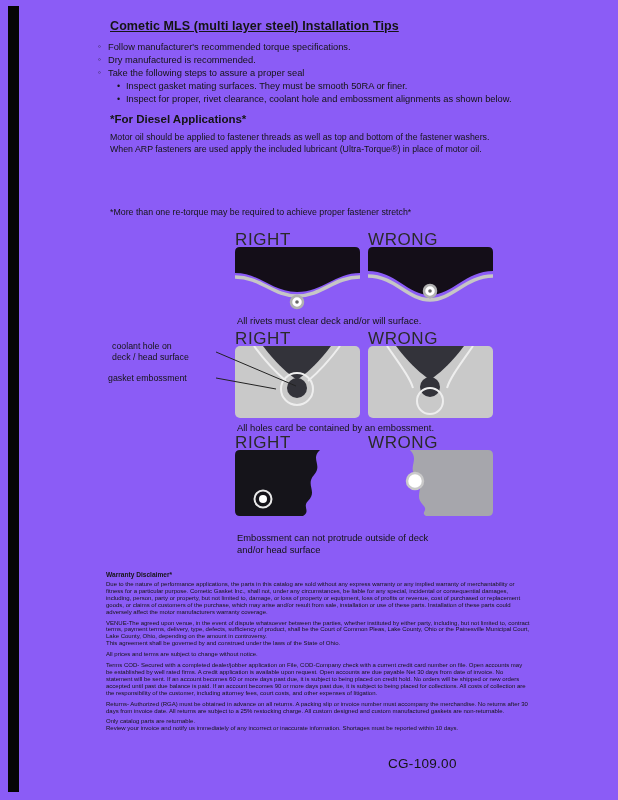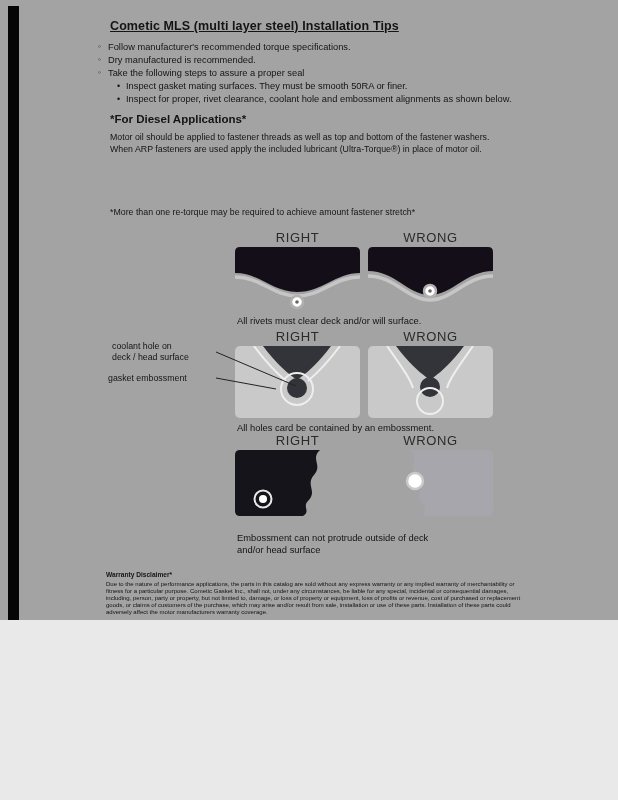--- a/index.html
+++ b/index.html
@@ -1,36 +1,36 @@
 <!DOCTYPE html>
 <html><head>
 <meta charset="utf-8">
 <style>
   * { margin:0; padding:0; box-sizing:border-box; }
   html,body { background:#e9e9e9; }
   body { font-family:"Liberation Sans", sans-serif; color:#141414; }
-  .page { position:relative; width:618px; height:620px; background:#a3a3a3; margin:0 auto; overflow:hidden; }
+  .page { position:relative; width:618px; height:800px; background:#8b5cf6; margin:0 auto; overflow:hidden; }
 
   .left-bar { position:absolute; left:8px; top:6px; width:11px; height:786px; background:#050505; }
 
   .title { position:absolute; left:110px; top:19px; font-size:12.5px; font-weight:bold; text-decoration:underline; letter-spacing:.1px; }
 
   .bullets { position:absolute; left:98px; top:41px; width:490px; font-size:9.3px; line-height:12.9px; }
   .b { display:flex; }
   .b .m { width:10px; flex:0 0 10px; text-align:left; font-size:8px; line-height:12.9px; }
   .b.sub { padding-left:19px; }
   .b.sub .m { width:9px; flex:0 0 9px; font-size:9px; }
 
   .diesel-h { position:absolute; left:110px; top:113px; font-size:11.5px; font-weight:bold; }
   .para { position:absolute; left:110px; width:452px; font-size:8.8px; line-height:12.4px; white-space:pre-line; }
   #para1 { top:131px; }
   #para2 { top:166px; }
   #note  { top:206px; }
 
-  .dg-label { position:absolute; width:125px; text-align:center; font-size:13px; letter-spacing:.6px; color:#2a2a2a; }
+  .dg-label { position:absolute; width:125px; text-align:left; font-size:17px; letter-spacing:.6px; color:#2a2a2a; }
   .dg-img { position:absolute; width:125px; line-height:0; }
   .caption { position:absolute; left:237px; font-size:9.4px; line-height:11.5px; white-space:pre-line; }
 
   .callout { position:absolute; font-size:8.8px; line-height:11px; white-space:pre-line; }
   #callout1 { left:112px; top:341px; width:102px; }
   #callout2 { left:108px; top:373px; width:106px; }
   .pointer-lines { position:absolute; left:216px; top:344px; }
 
   .warranty { position:absolute; left:106px; top:571px; width:424px; }
   .warranty h3 { font-size:6.6px; font-weight:bold; margin-bottom:3px; }
@@ -66,21 +66,21 @@
     </div>
     <div class="b sub">
       <span class="m">•</span>
       <span>Inspect for proper, rivet clearance, coolant hole and embossment alignments as shown below.</span>
     </div>
   </div>
 
   <h2 class="diesel-h">*For Diesel Applications*</h2>
   <p class="para" id="para1">Motor oil should be applied to fastener threads as well as top and bottom of the fastener washers.
 When ARP fasteners are used apply the included lubricant (Ultra-Torque®) in place of motor oil.</p>
-  <p class="para" id="note">*More than one re-torque may be required to achieve amount fastener stretch*</p>
+  <p class="para" id="note">*More than one re-torque may be required to achieve proper fastener stretch*</p>
 
   <div class="dg-label" style="left:235px;top:230px">RIGHT</div>
   <div class="dg-label" style="left:368px;top:230px">WRONG</div>
   <div class="dg-img" style="left:235px;top:247px">
     <svg width="125" height="64" viewBox="0 0 125 64">
       <path d="M5,0 H120 Q125,0 125,5 V26 C100,26 88,45 62,45 C37,45 25,26 0,26 V5 Q0,0 5,0 Z" fill="#140e18"></path>
       <path d="M0,30 C26,30 38,49 62,49 C87,49 99,30 125,30" fill="none" stroke="#c6c6c6" stroke-width="3.5"></path>
       <circle cx="62" cy="55" r="6" fill="#ffffff" stroke="#b0b0b0" stroke-width="2.5"></circle>
       <circle cx="62" cy="55" r="1.8" fill="#666666"></circle>
     </svg>

